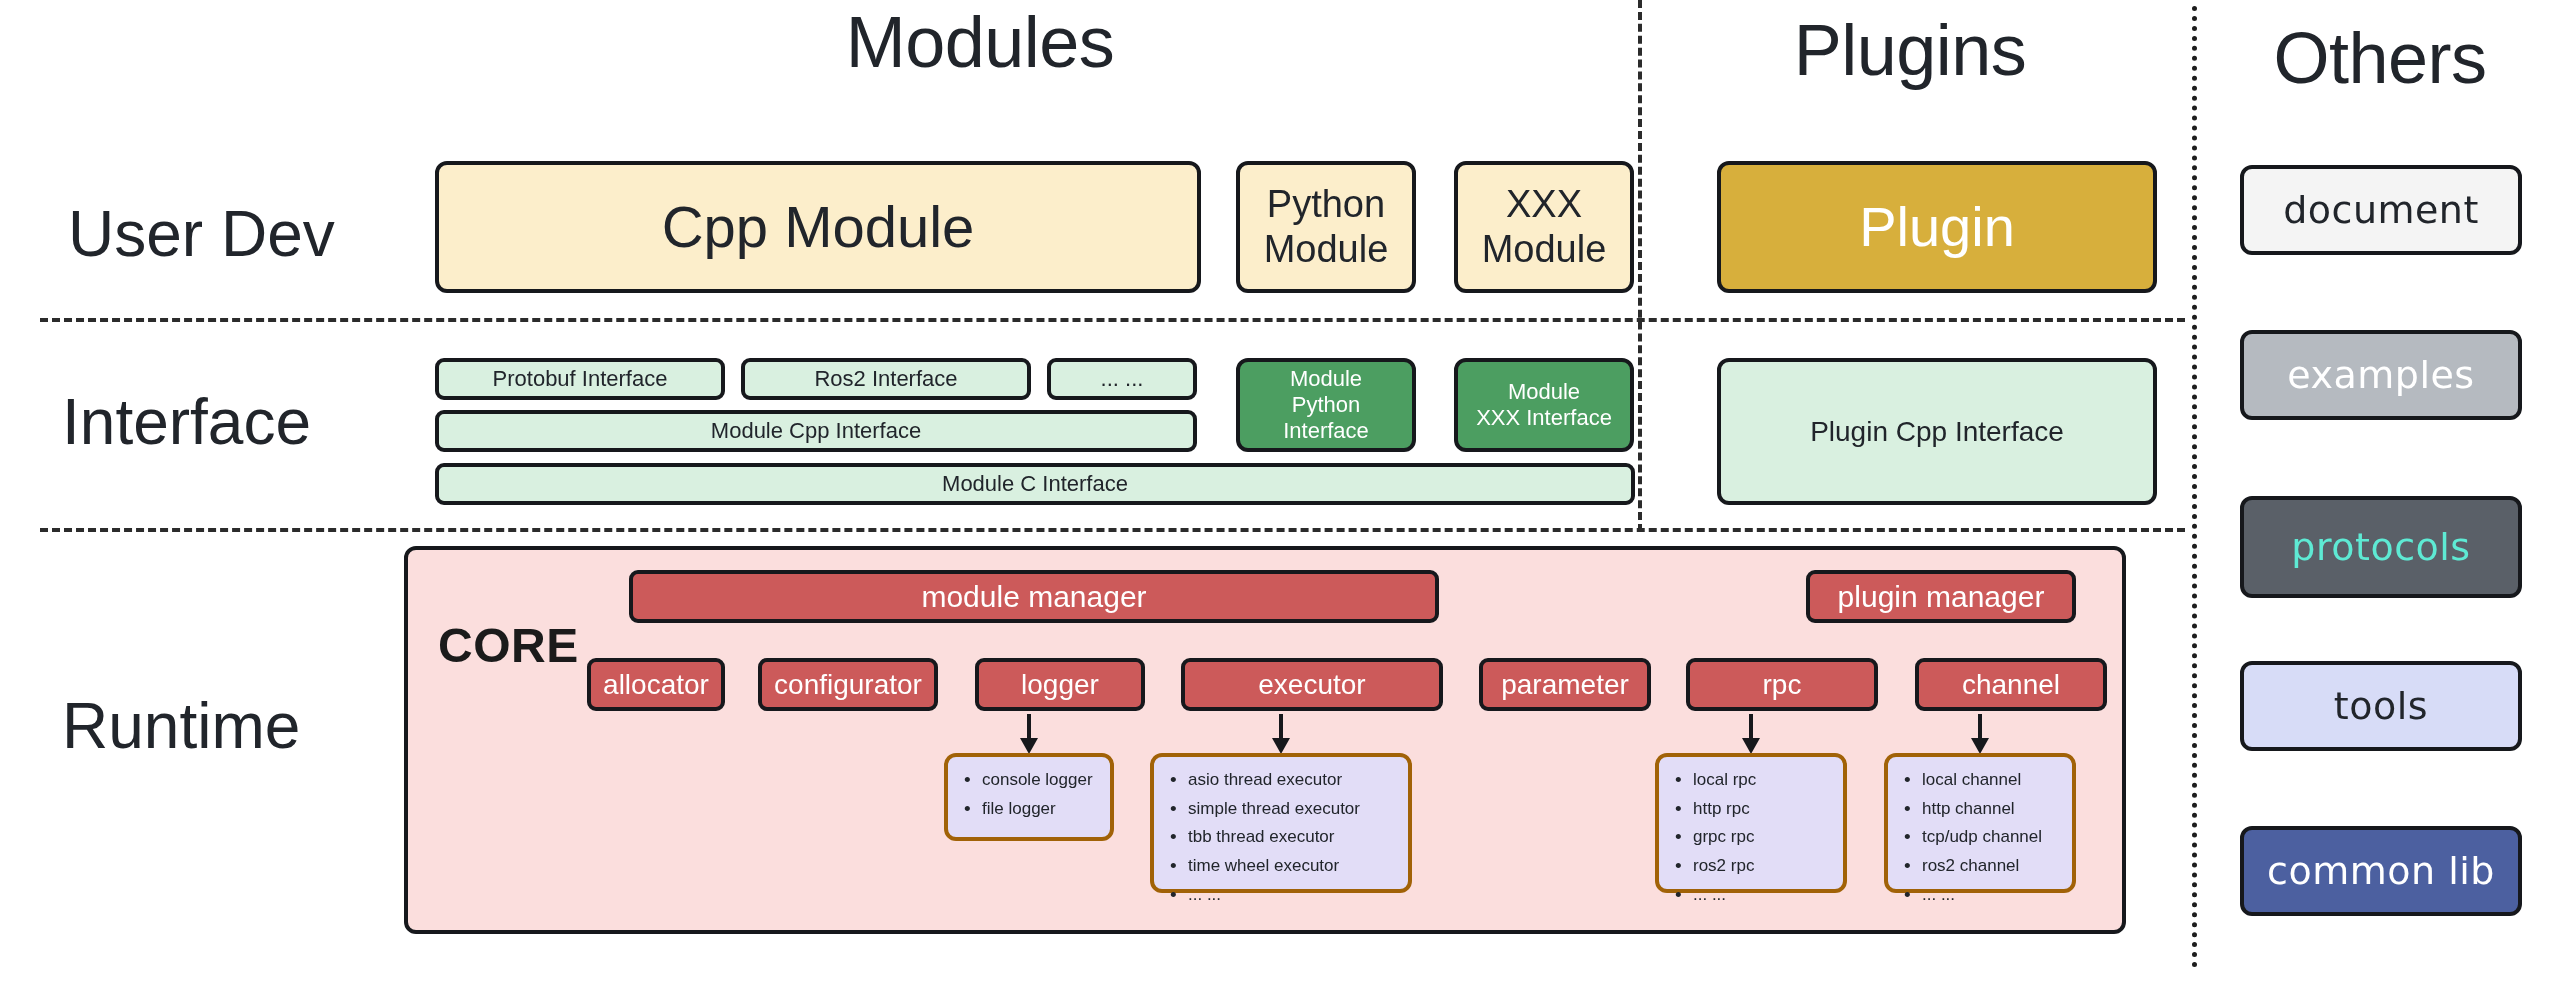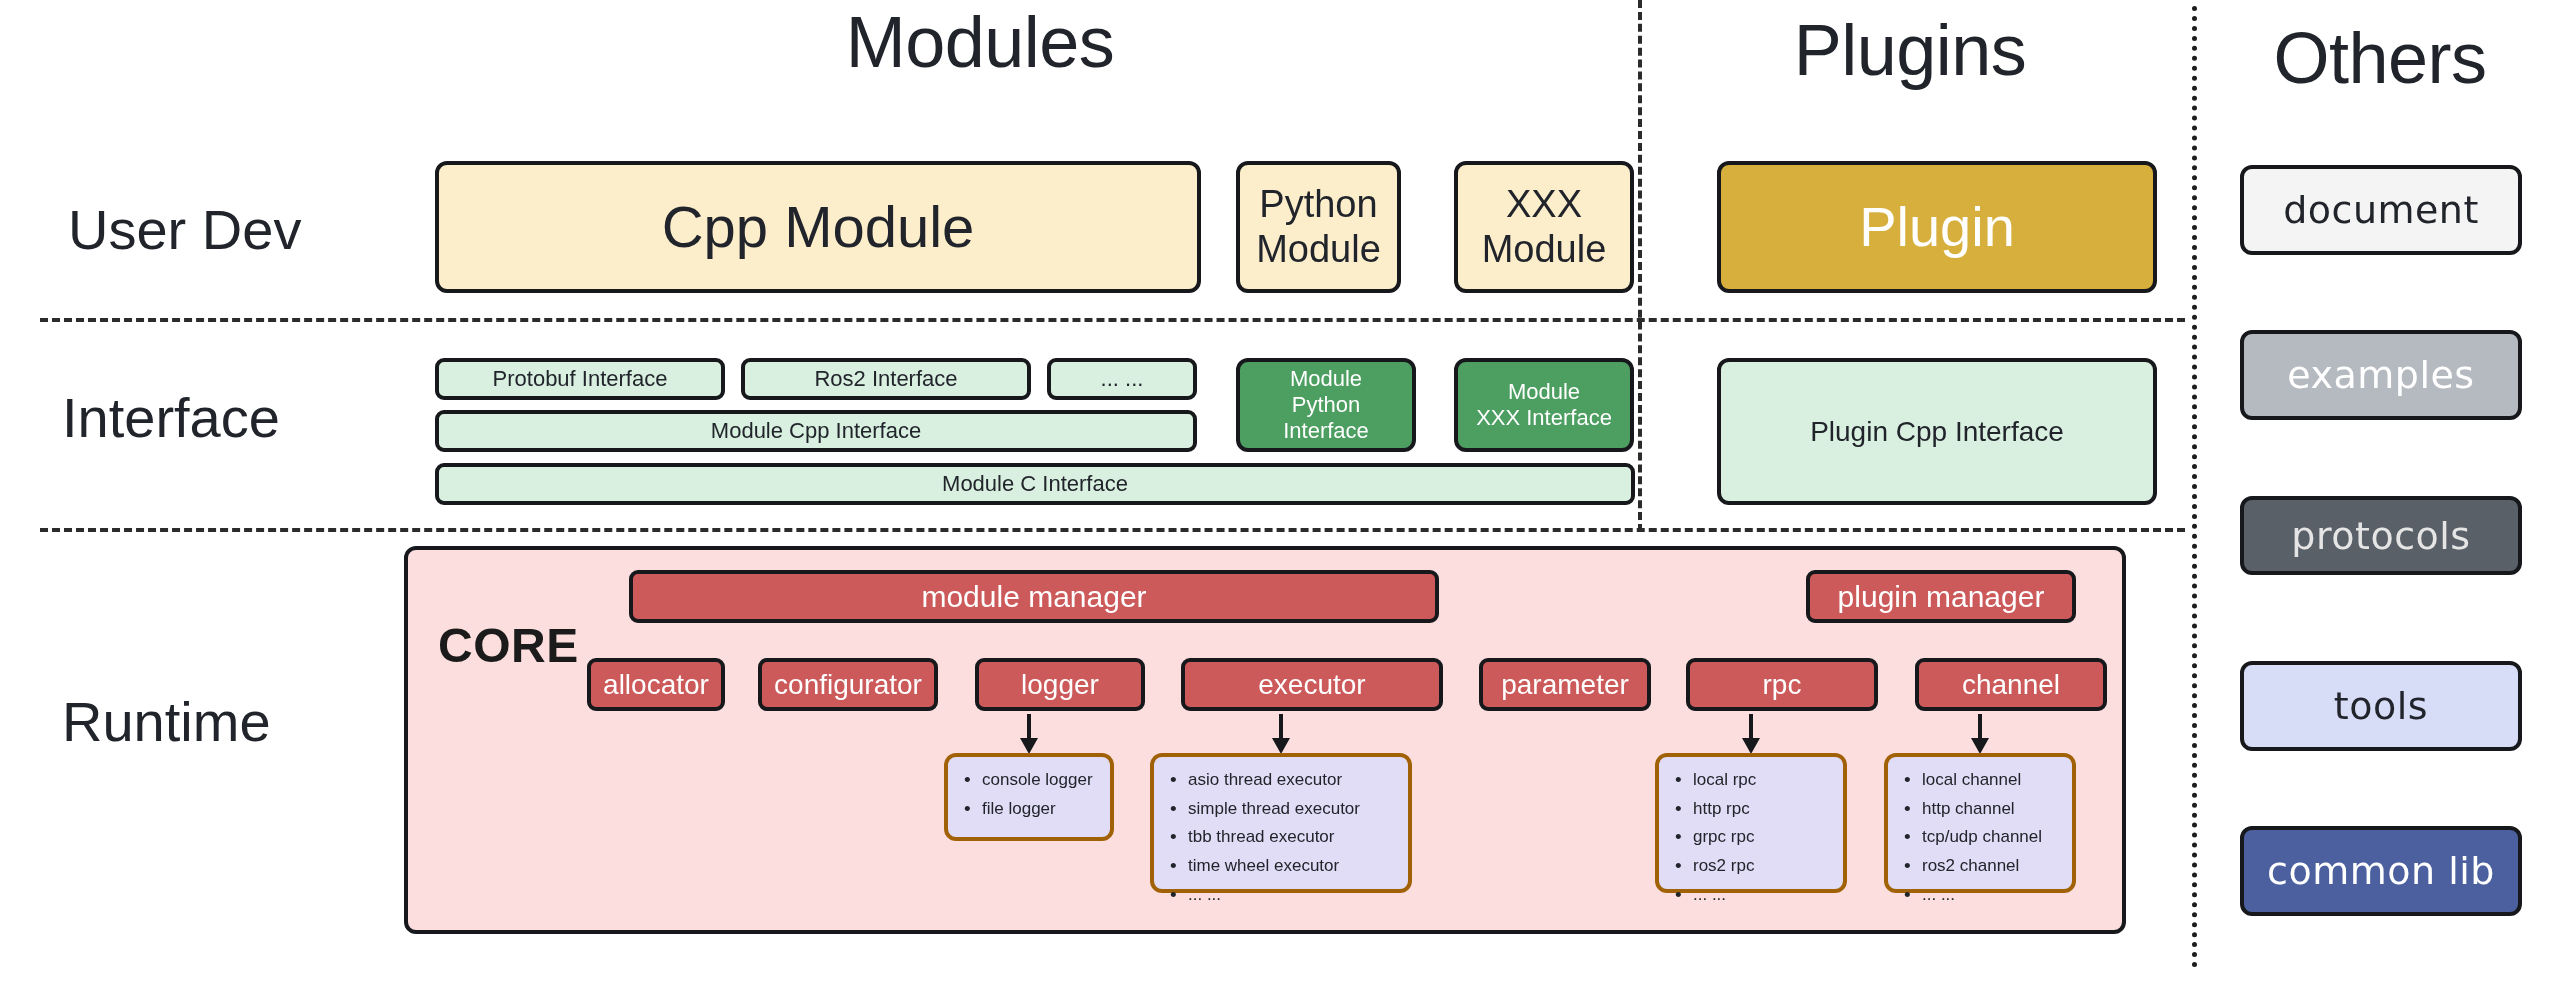--- a/index.html
+++ b/index.html
@@ -27,21 +27,21 @@
     letter-spacing: -0.5px;
     color: #21252b;
     text-align: center;
     white-space: nowrap;
     line-height: 1;
   }
 
   
   .row-label {
     position: absolute;
-    font-size: 56px;
+    font-size: 64px;
     font-weight: 400;
     color: #21252b;
     white-space: nowrap;
     line-height: 1;
   }
 
   
   .h-divider {
     position: absolute;
     height: 0;
@@ -161,21 +161,21 @@
   <div class="h-divider" style="left:40px; top:528px; width:2145px;"></div>
   <div class="v-divider" style="left:1638px; top:0px; height:532px;"></div>
   <div class="v-divider-fine" style="left:2192px; top:6px; height:962px;"></div>
 
   <div class="row-label lbl" style="left:68px; top:202px;">User Dev</div>
   <div class="row-label lbl" style="left:62px; top:390px;">Interface</div>
   <div class="row-label lbl" style="left:62px; top:694px;">Runtime</div>
 
   <div class="node yellow" style="left:404px; top:161px; width:766px; height:132px; font-size:58px;">Cpp Module</div>
 
-  <div class="node yellow" style="left:1205px; top:161px; width:165px; height:132px; font-size:38px;">Python
+  <div class="node yellow" style="left:1205px; top:161px; width:180px; height:132px; font-size:38px;">Python
 Module</div>
 
   <div class="node yellow" style="left:1423px; top:161px; width:180px; height:132px; font-size:38px;">XXX
 Module</div>
 
   <div class="node gold" style="left:1686px; top:161px; width:440px; height:132px; font-size:56px;">Plugin</div>
 
   <div class="node mint small-radius" style="left:404px; top:358px; width:290px; height:42px; font-size:22px;">Protobuf Interface</div>
 
   <div class="node mint small-radius" style="left:710px; top:358px; width:290px; height:42px; font-size:22px;">Ros2 Interface</div>
@@ -270,19 +270,19 @@
         <li>tcp/udp channel</li>
         <li>ros2 channel</li>
         <li>... ...</li>
       </ul>
   </div>
 
   <div class="others-box" style="left: 2240px; top: 165px; width: 282px; height: 90px; background: rgb(244, 244, 244); color: rgb(33, 37, 43);">document</div>
 
   <div class="others-box" style="left: 2240px; top: 330px; width: 282px; height: 90px; background: rgb(181, 186, 192); color: rgb(255, 255, 255);">examples</div>
 
-  <div class="others-box" style="left: 2240px; top: 496px; width: 282px; height: 79px; background: rgb(90, 96, 104); color: #e5e5e5;">protocols</div>
+  <div class="others-box" style="left: 2240px; top: 496px; width: 282px; height: 102px; background: rgb(90, 96, 104); color: #5eead4;">protocols</div>
 
   <div class="others-box" style="left: 2240px; top: 661px; width: 282px; height: 90px; background: rgb(215, 220, 247); color: rgb(33, 37, 43);">tools</div>
 
   <div class="others-box" style="left: 2240px; top: 826px; width: 282px; height: 90px; background: rgb(76, 96, 160); color: rgb(255, 255, 255); text-align: center;">common lib</div>
 
 </div>
 
 </body></html>

